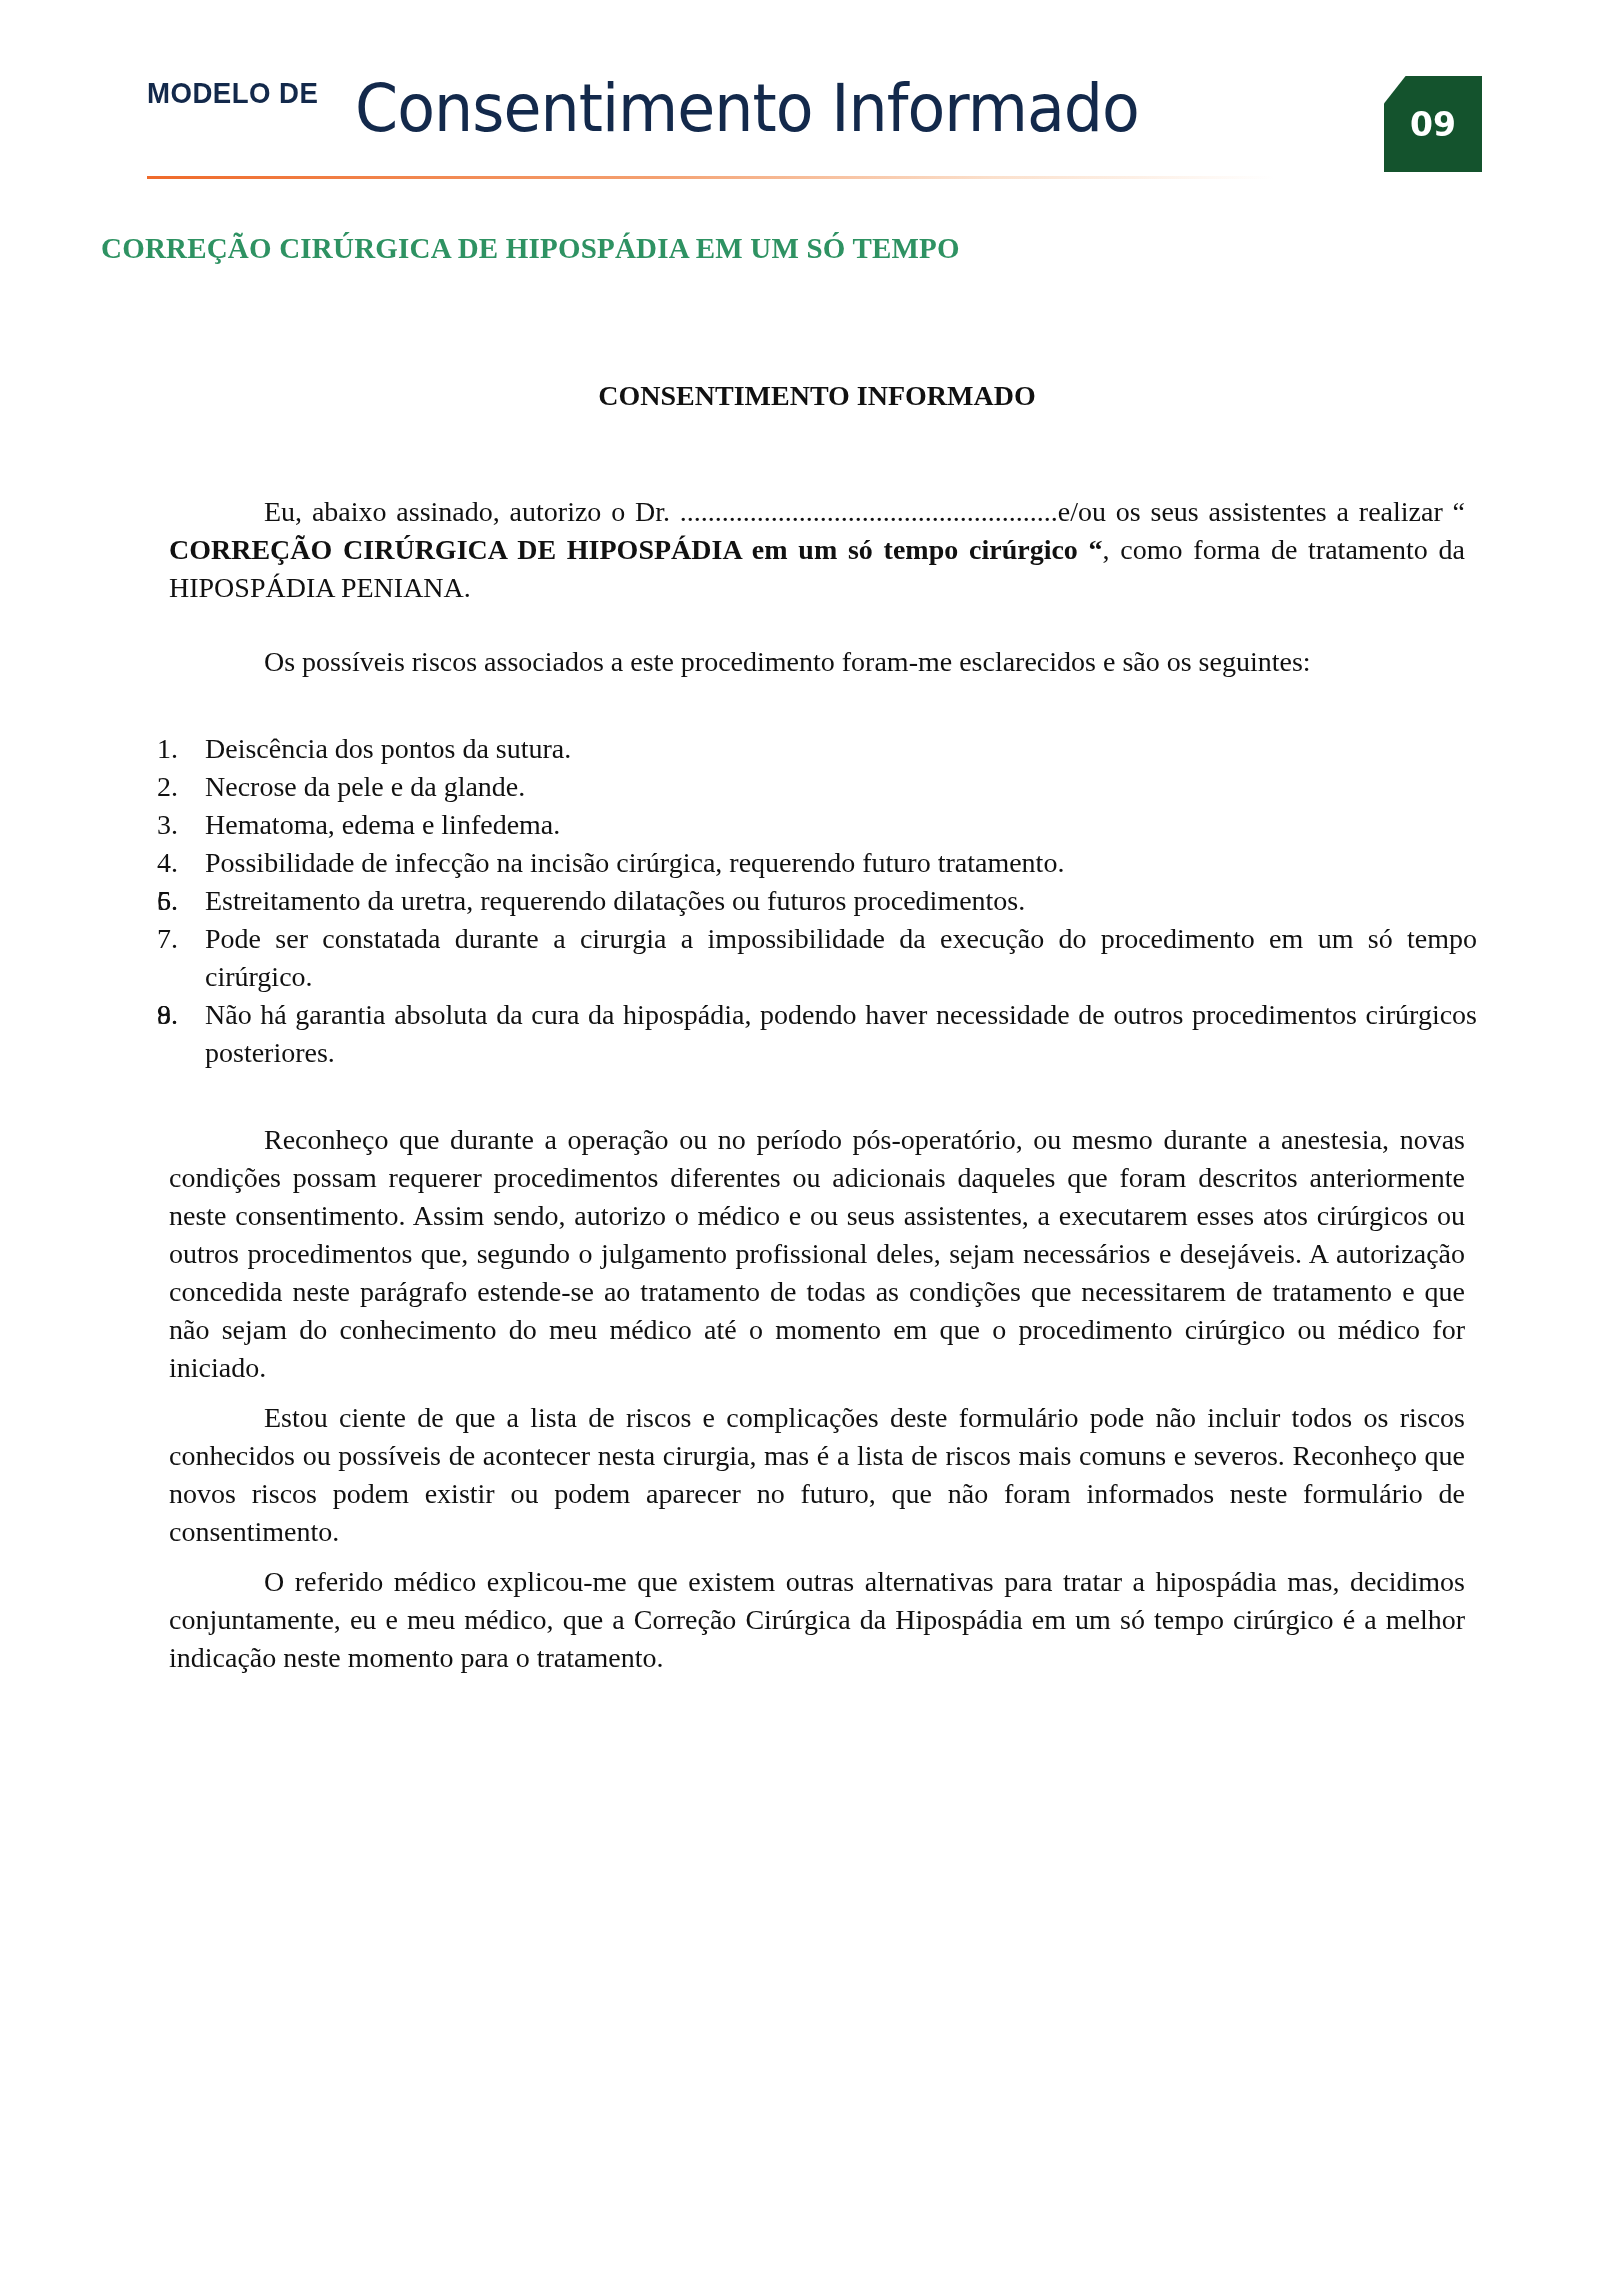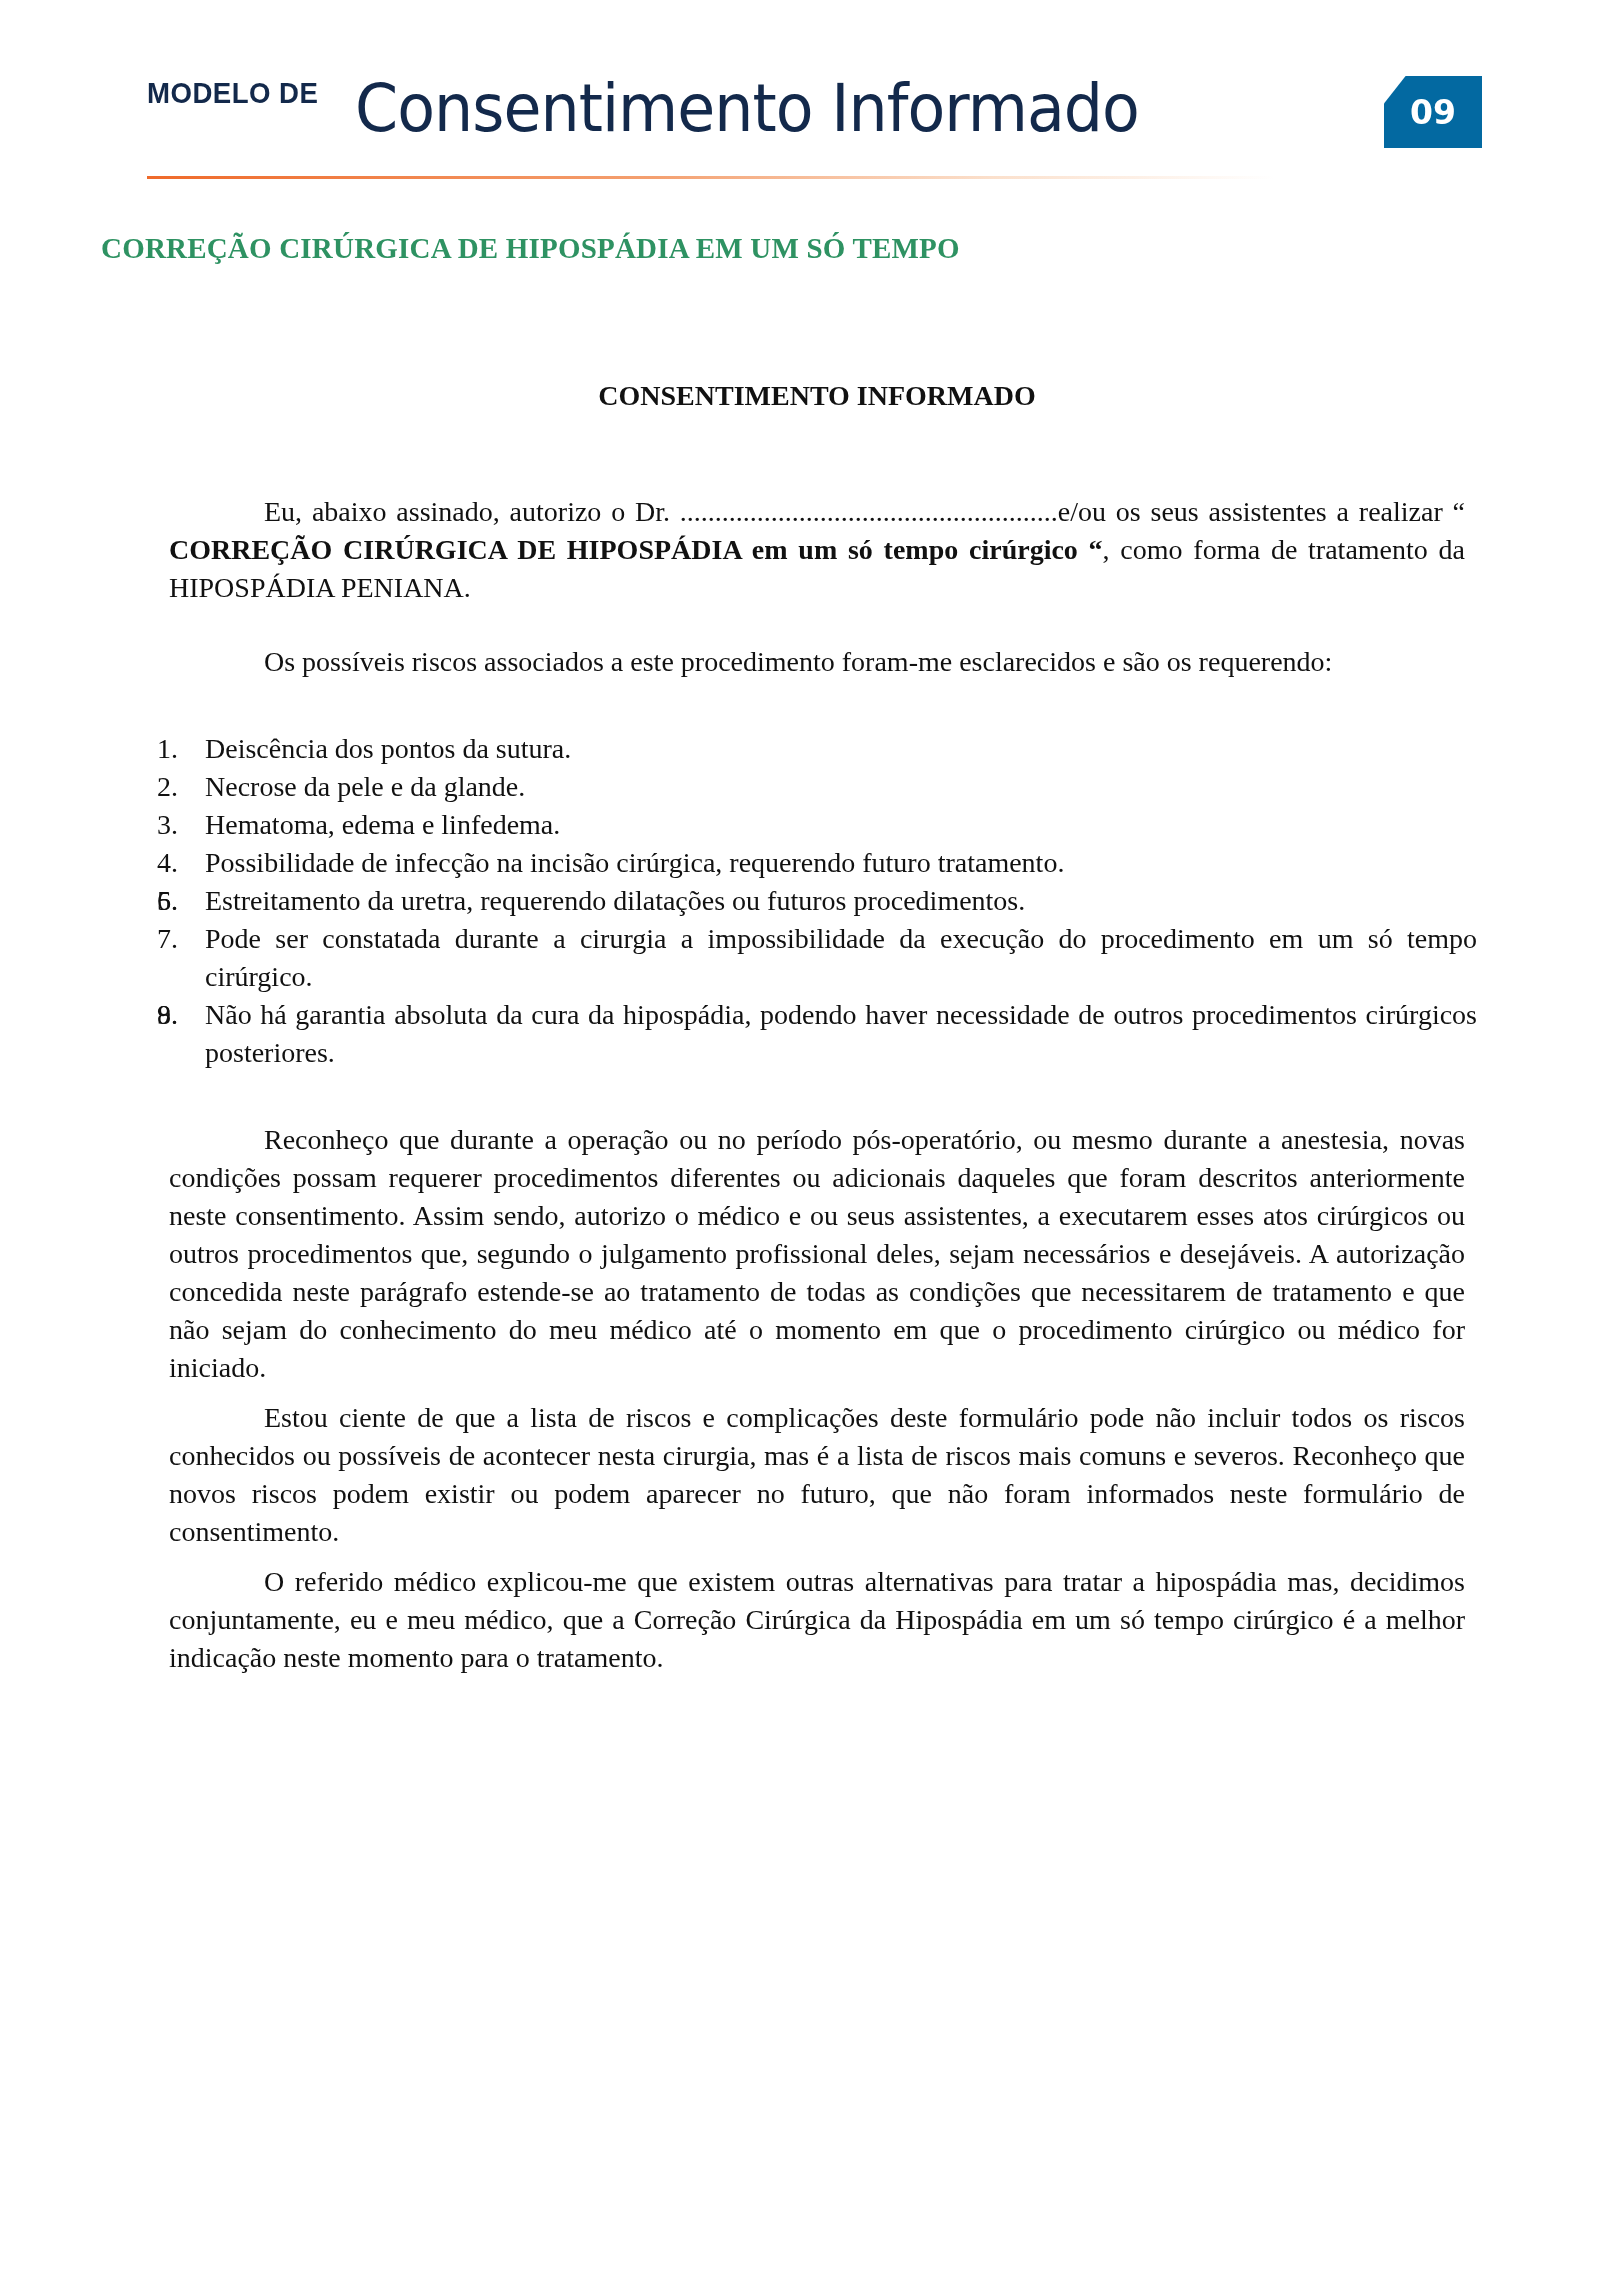--- a/index.html
+++ b/index.html
@@ -3,21 +3,21 @@
   <meta charset="utf-8">
   <style>
     html, body { margin: 0; padding: 0; background: #ffffff; }
     body { width: 1621px; height: 2293px; position: relative; overflow: hidden; }
 
     .header { position: absolute; left: 147px; top: 76px; width: 1343px; height: 118px; }
     .brand { position: absolute; left: 0; top: 0; height: 98px; display: flex; color: #13294b; }
     .brand-small { font-family: "Liberation Sans", sans-serif; font-weight: bold; font-size: 30px; letter-spacing: 0.5px; margin-right: 21.6px; padding-bottom: 11.8px; transform: scaleX(0.92); transform-origin: left bottom; }
     .brand-big { font-family: "DejaVu Sans", sans-serif; font-weight: normal; font-size: 65px; letter-spacing: -1px; line-height: 1; padding-bottom: 5.9px; transform: scaleX(0.95); transform-origin: left bottom; }
     .header-rule { position: absolute; left: 0; top: 100px; width: 1127px; height: 2.9px; background: linear-gradient(to right, #ef6a2a 0%, #f4a070 45%, #fbe0cc 75%, rgba(255,255,255,0) 100%); }
-    .page-badge { position: absolute; left: 1237px; top: 0; width: 98px; height: 72px; background: #0369a1; clip-path: polygon(21.6px 0, 100% 0, 100% 100%, 0 100%, 0 27.4px); display: flex; align-items: center; justify-content: center; }
+    .page-badge { position: absolute; left: 1237px; top: 0; width: 98px; height: 96px; background: #14532d; clip-path: polygon(21.6px 0, 100% 0, 100% 100%, 0 100%, 0 27.4px); display: flex; align-items: center; justify-content: center; }
     .page-badge span { color: #ffffff; font-family: "DejaVu Sans", sans-serif; font-weight: bold; font-size: 33px; }
 
     .section-title { position: absolute; left: 101px; top: 232px; font-family: "Liberation Serif", serif; font-weight: bold; font-size: 29px; color: #2e9262; letter-spacing: 0.2px; }
 
     .doc { position: absolute; left: 157px; top: 377px; width: 1320px; font-family: "Liberation Serif", serif; font-size: 28px; color: #111111; line-height: 38px; }
     .doc-title { text-align: center; font-weight: bold; font-size: 28px; margin: 0 0 78px 0; }
     .p { text-align: justify; margin: 12px; text-indent: 95px; }
     .p + .p { margin-top: 0; }
     .gap-sm { height: 11.8px; }
     .gap-md { height: 37px; }
@@ -41,21 +41,21 @@
   </div>
 </div>
 
 <div class="section-title">CORREÇÃO CIRÚRGICA DE HIPOSPÁDIA EM UM SÓ TEMPO</div>
 
 <div class="doc">
   <div class="doc-title">CONSENTIMENTO INFORMADO</div>
 
   <p class="p"><span>Eu, abaixo assinado, autorizo o Dr. ......................................................e/ou os seus assistentes a realizar “ </span><span class="b">CORREÇÃO CIRÚRGICA DE HIPOSPÁDIA em um só tempo cirúrgico “</span><span>, como forma de tratamento da HIPOSPÁDIA PENIANA.</span></p>
   <div class="gap-sm"></div>
-  <p class="p">Os possíveis riscos associados a este procedimento foram-me esclarecidos e são os requerendo:</p>
+  <p class="p">Os possíveis riscos associados a este procedimento foram-me esclarecidos e são os seguintes:</p>
   <div class="gap-md"></div>
 
   <ol class="risks">
     <li><span class="num">1.</span><span>Deiscência dos pontos da sutura.</span></li>
     <li><span class="num">2.</span><span>Necrose da pele e da glande.</span></li>
     <li><span class="num">3.</span><span>Hematoma, edema e linfedema.</span></li>
     <li><span class="num">4.</span><span>Possibilidade de infecção na incisão cirúrgica, requerendo futuro tratamento.</span></li>
     <li><span class="num">5.</span></li>
     <li><span class="num">6.</span><span>Estreitamento da uretra, requerendo dilatações ou futuros procedimentos.</span></li>
     <li><span class="num">7.</span><span>Pode ser constatada durante a cirurgia a impossibilidade da execução do procedimento em um só tempo cirúrgico.</span></li>

